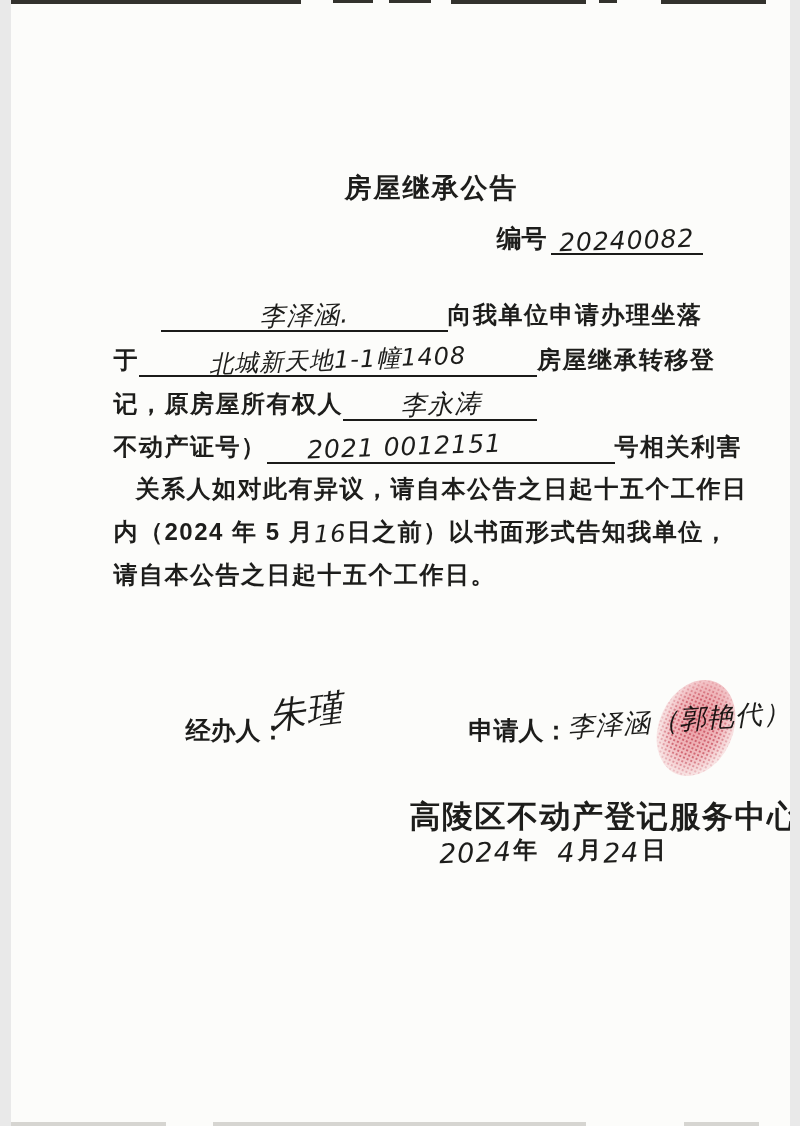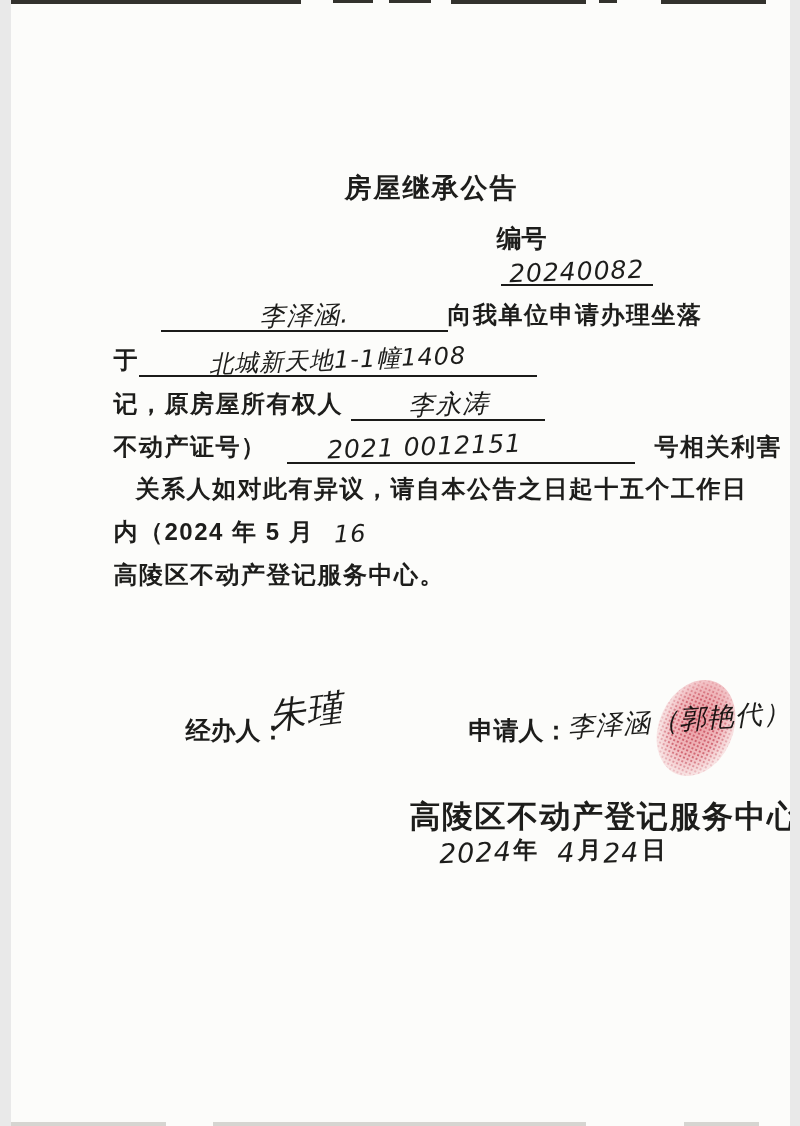--- a/index.html
+++ b/index.html
@@ -18,21 +18,21 @@
   .seg-bottom{background:#c6c4bf;opacity:.7;}
 
   .title{
     position:absolute;left:334px;top:170px;
     font-size:27px;font-weight:700;letter-spacing:2px;
     white-space:nowrap;
   }
   .number-row{
     position:absolute;left:486px;top:222px;
     font-size:25px;font-weight:600;white-space:nowrap;
-    display:flex;flex-direction:column;
+    display:flex;align-items:flex-end;
   }
   .number-row .blank{margin-left:4px;}
 
   .bodyline{
     position:absolute;
     font-size:24px;font-weight:600;letter-spacing:1.5px;
     white-space:nowrap;display:flex;align-items:flex-end;
     line-height:34px;
   }
   .blank{
@@ -114,48 +114,50 @@
       <span class="hw" style="font-size:26px;">李泽涵.</span>
     </span>
     <span>向我单位申请办理坐落</span>
   </div>
 
   <div class="bodyline" style="left:103px;top:341px;">
     <span>于</span>
     <span class="blank" style="width:398px;">
       <span class="hw" style="font-size:24px;">北城新天地1-1幢1408</span>
     </span>
+    <span>房屋继承转移登</span>
   </div>
 
-  <div class="bodyline" style="left:103px;top:385px;gap:8px;">
+  <div class="bodyline" style="left:103px;top:385px;">
     <span>记，原房屋所有权人</span>
     <span class="blank" style="width:194px;">
       <span class="hw" style="font-size:26px;">李永涛</span>
     </span>
   </div>
 
-  <div class="bodyline" style="left:103px;top:428px;gap:20px;">
+  <div class="bodyline" style="left:103px;top:428px;">
     <span>不动产证号）</span>
     <span class="blank" style="width:348px;justify-content:flex-start;padding-left:40px;">
       <span class="hw hw-num">2021 0012151</span>
     </span>
     <span>号相关利害</span>
   </div>
 
   <div class="bodyline" style="left:103px;top:472px;margin-left:22px;">
     <span>关系人如对此有异议，请自本公告之日起十五个工作日</span>
   </div>
 
-  <div class="bodyline" style="left:103px;top:515px;gap:20px;">
+  <div class="bodyline" style="left:103px;top:515px;">
     <span>内（2024 年 5 月</span>
     <span class="hw" style="font-size:24px;">16</span>
+    <span>日之前）以书面形式告知我单位，</span>
   </div>
 
   <div class="bodyline" style="left:103px;top:558px;">
-    <span>高陵区不动产登记服务中心。</span>
+    <span>请自本公告之日起十五个工作日。</span>
   </div>
 
   <div class="sig-label" style="left:175px;top:714px;text-align:right;">经办人：</div>
   <div class="sig-hw" style="left:258px;top:688px;">
     <span class="hw" style="font-size:36px;transform:rotate(-8deg);">朱瑾</span>
   </div>
 
   <div class="sig-label" style="left:458px;top:714px;">申请人：</div>
   <div class="sig-hw" style="left:556px;top:702px;">
     <span class="hw" style="font-size:27px;transform:rotate(-4deg);">李泽涵（郭艳代）</span>

